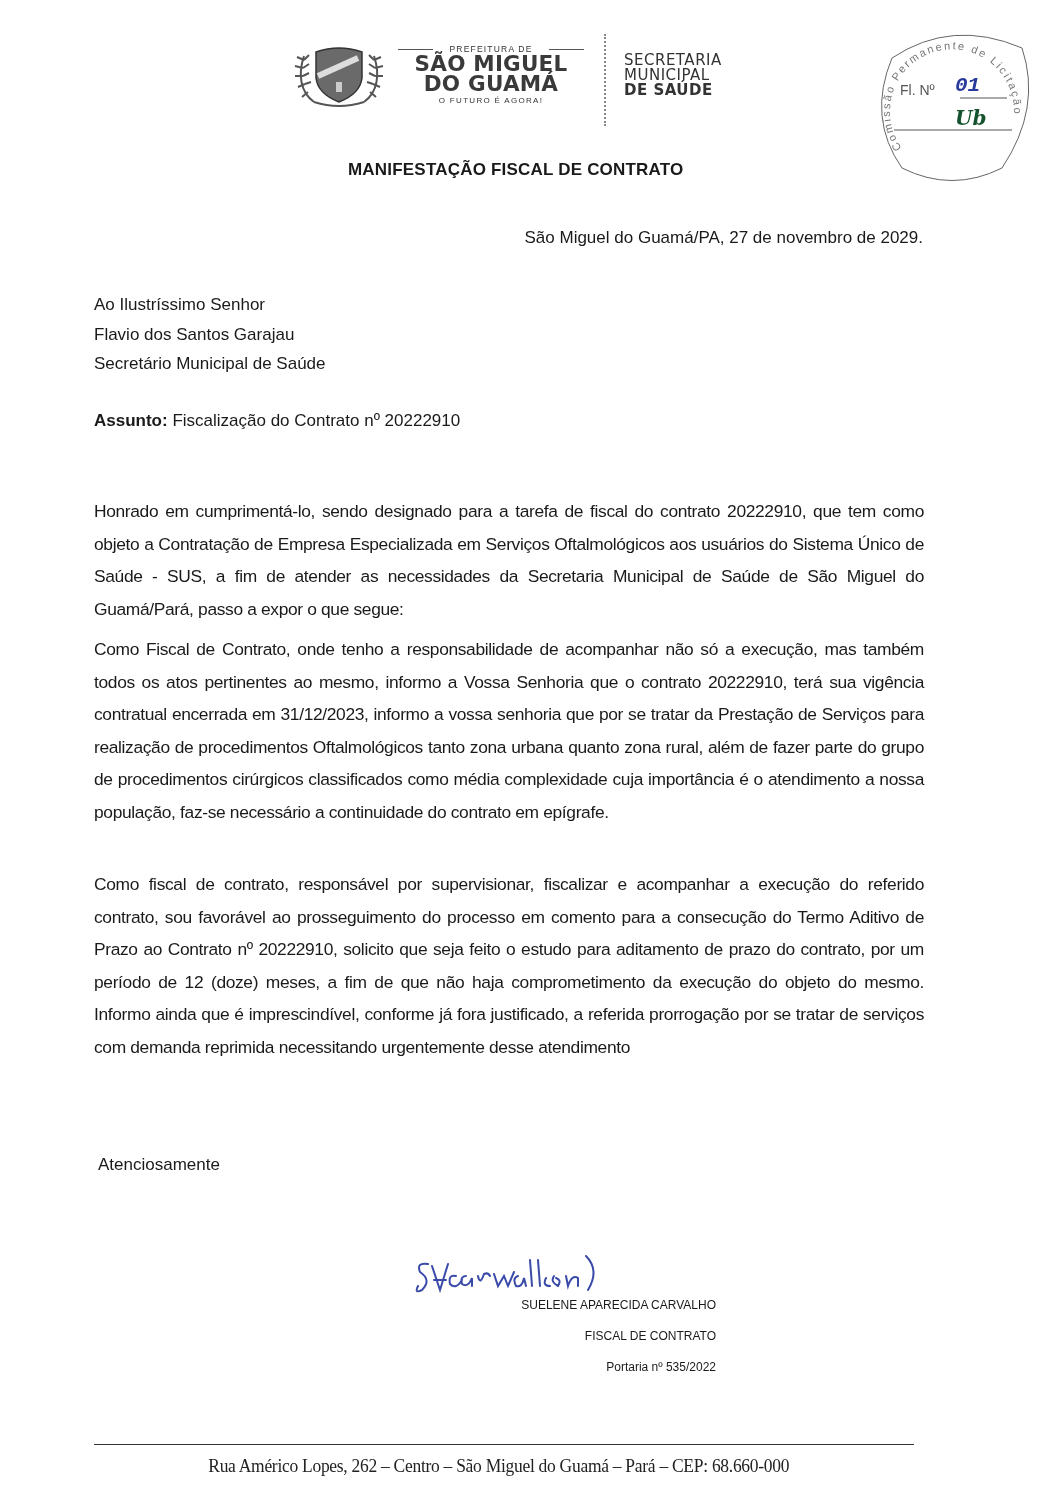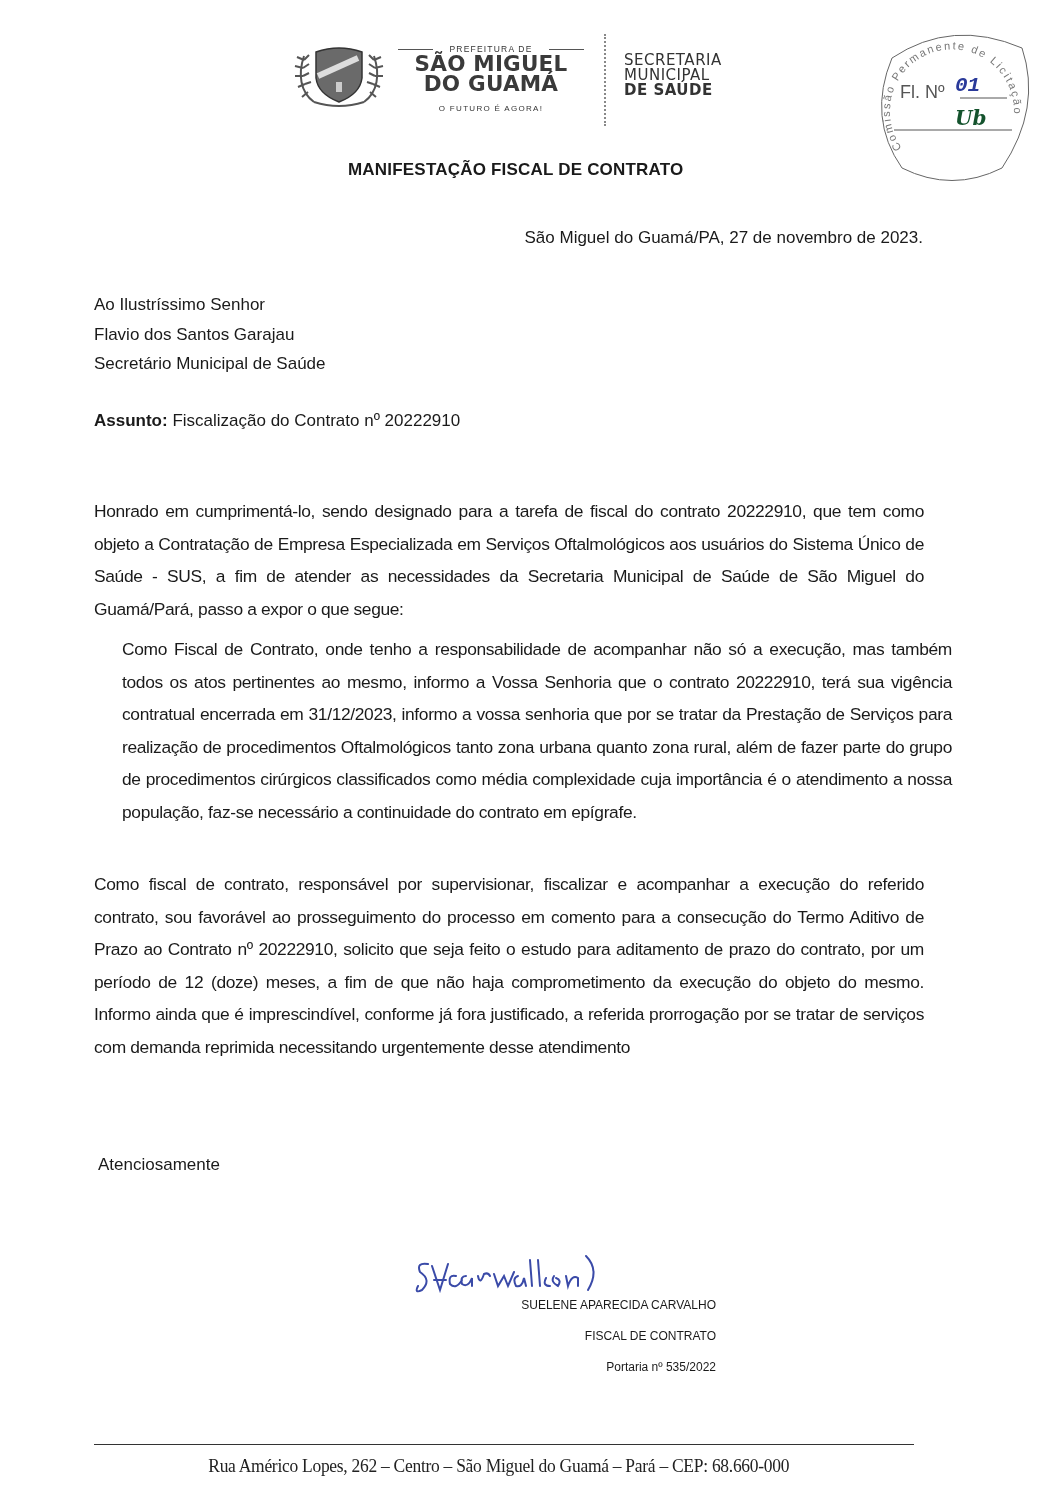--- a/index.html
+++ b/index.html
@@ -6,41 +6,41 @@
     html, body { width: 1057px; height: 1494px; background: #ffffff; overflow: hidden; }
     body { position: relative; font-family: "Liberation Sans", sans-serif; color: #1a1a1a; }
 
     
     .logo-wrap { position: absolute; left: 292px; top: 40px; width: 470px; height: 85px; }
     .crest { position: absolute; left: 0; top: 4px; width: 94px; height: 64px; }
     .city-block { position: absolute; left: 106px; top: 0; width: 186px; text-align: center; }
     .prefeitura { font-size: 8.5px; letter-spacing: 1.2px; color: #333; display: flex; align-items: center; justify-content: center; gap: 16px; margin-top: 4px; }
     .prefeitura .rule { flex: 1; height: 1px; background: #555; }
     .city-name { font-family: "DejaVu Sans", sans-serif; font-weight: bold; font-size: 21.5px; line-height: 20px; color: #3a3a3a; letter-spacing: 0.2px; }
-    .slogan { font-size: 8px; letter-spacing: 1.3px; color: #333; margin-top: 10px; }
+    .slogan { font-size: 8px; letter-spacing: 1.3px; color: #333; margin-top: 2px; }
     .dotted-divider { position: absolute; left: 312px; top: -6px; width: 0; height: 92px; border-left: 2px dotted #888; }
     .secretaria { position: absolute; left: 332px; top: 13px; font-family: "DejaVu Sans", sans-serif; font-size: 15px; line-height: 15px; color: #333; letter-spacing: 0.5px; }
     .secretaria .bold { font-weight: bold; }
 
     
     .stamp { position: absolute; left: 872px; top: 18px; width: 160px; height: 166px; }
-    .stamp-fl { position: absolute; left: 900px; top: 82px; font-size: 18px; color: #555; text-align: center; }
+    .stamp-fl { position: absolute; left: 900px; top: 82px; font-size: 14px; color: #555; text-align: center; }
     .stamp-num { position: absolute; left: 955px; top: 74px; font-family: Liberation Mono, monospace; font-style: italic; font-size: 21px; color: #2a3a9a; font-weight: bold; }
     .stamp-init { position: absolute; left: 955px; top: 106px; font-family: "DejaVu Serif", serif; font-style: italic; font-size: 20px; color: #14532d; font-weight: bold; }
 
     
     .title { position: absolute; left: 348px; top: 160px; font-weight: bold; font-size: 17px; letter-spacing: 0.2px; }
     .date-line { position: absolute; right: 134px; top: 228px; font-size: 17px; }
     .addressee { position: absolute; left: 94px; top: 290px; font-size: 17px; line-height: 29.5px; }
     .subject { position: absolute; left: 94px; top: 411px; font-size: 17px; }
     .subject b { font-weight: bold; }
 
     .para { position: absolute; left: 94px; width: 830px; font-size: 17.4px; line-height: 32.6px; text-align: justify; letter-spacing: -0.35px; font-stretch: condensed; }
     .p1 { top: 495px; }
-    .p2 { top: 633px; margin-left: 28px; }
+    .p2 { top: 633px; }
     .p3 { top: 868px; }
 
     .closing { position: absolute; left: 98px; top: 1155px; font-size: 17px; }
 
     .signature { position: absolute; left: 410px; top: 1250px; width: 230px; height: 50px; }
     .sig-block { position: absolute; left: 296px; top: 1290px; width: 420px; text-align: right; font-size: 12px; line-height: 31px; }
 
     
     .footer-rule { position: absolute; left: 94px; top: 1444px; width: 820px; height: 0; border-top: 1.5px solid #333; }
     .footer-text { position: absolute; left: 0; width: 997px; top: 1455px; text-align: center; font-family: "Liberation Serif", serif; font-size: 19px; color: #222; letter-spacing: -0.3px; }
@@ -101,21 +101,21 @@
   </text>
   <line x1="88" y1="80" x2="135" y2="80" stroke="#555" stroke-width="1"></line>
   <line x1="22" y1="112" x2="140" y2="112" stroke="#555" stroke-width="1"></line>
 </svg>
 <div class="stamp-fl">Fl. Nº</div>
 <div class="stamp-num">01</div>
 <div class="stamp-init">Ub</div>
 
 <div class="title">MANIFESTAÇÃO FISCAL DE CONTRATO</div>
 
-<div class="date-line">São Miguel do Guamá/PA, 27 de novembro de 2023.</div>
+<div class="date-line">São Miguel do Guamá/PA, 27 de novembro de 2029.</div>
 
 <div class="addressee">
   <div>Ao Ilustríssimo Senhor</div>
   <div>Flavio dos Santos Garajau</div>
   <div>Secretário Municipal de Saúde</div>
 </div>
 
 <div class="subject">
   <b>Assunto:</b><span> Fiscalização do Contrato nº 20222910</span>
 </div>

